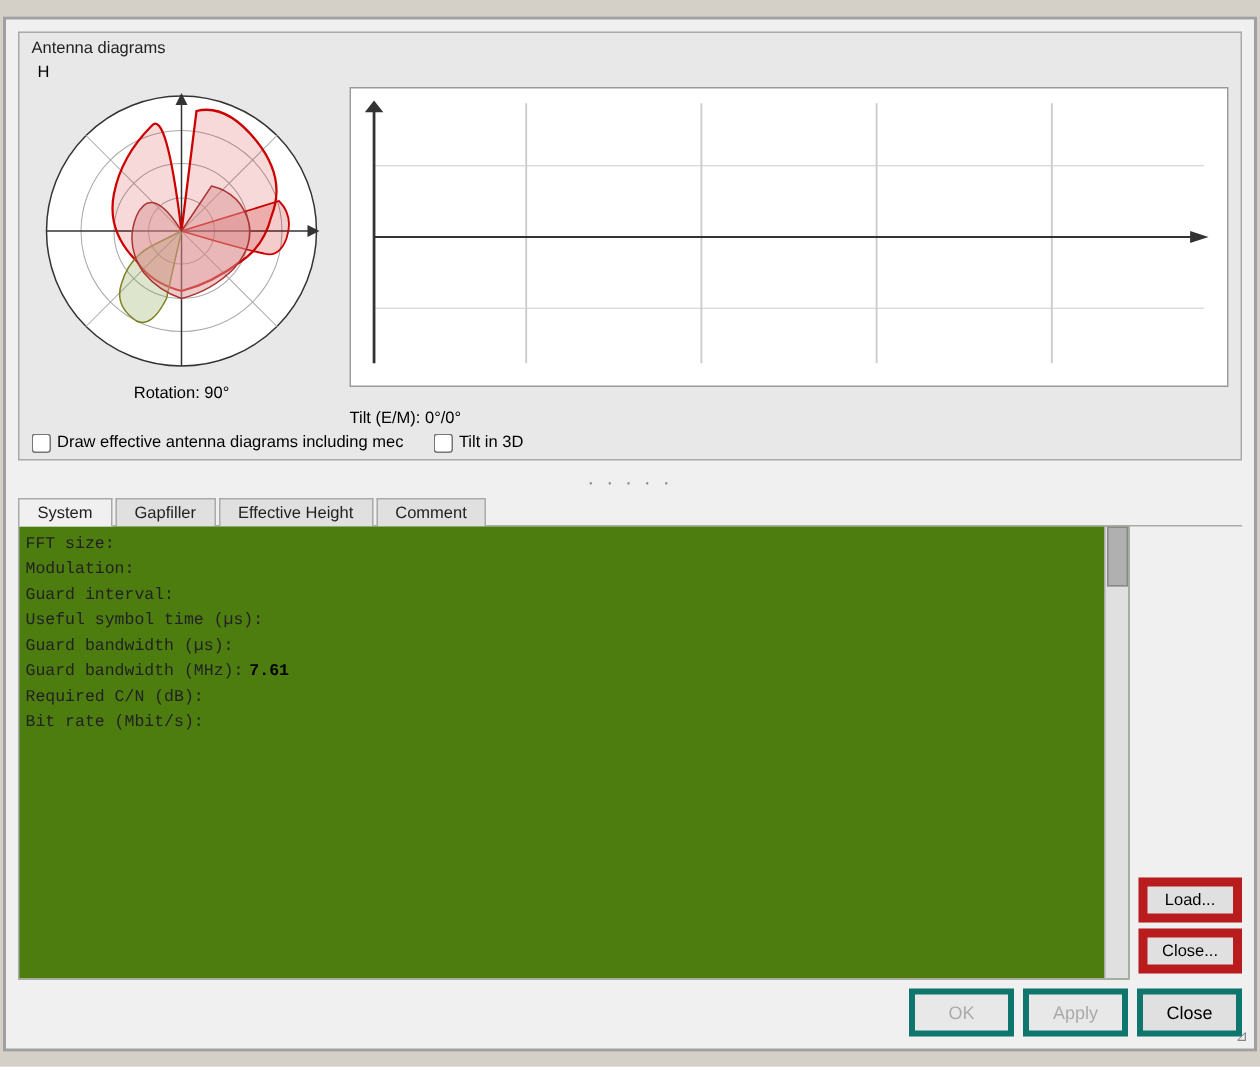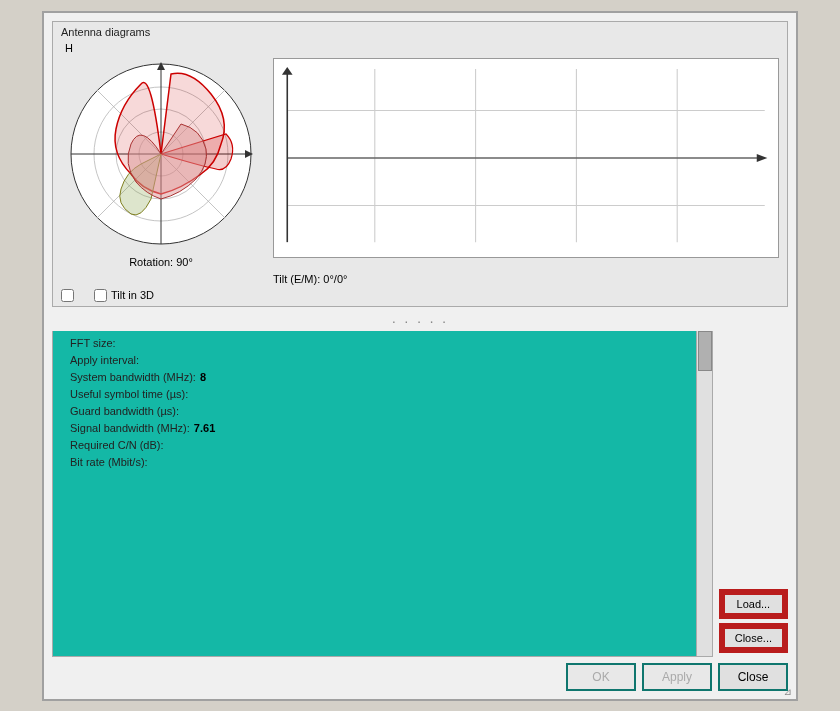--- a/index.html
+++ b/index.html
@@ -10,21 +10,21 @@
       width: 840px;
       height: 711px;
       overflow: hidden;
       display: flex;
       align-items: center;
       justify-content: center;
     }
     .dialog {
       background: #f0f0f0;
       border: 2px solid #a0a0a0;
-      width: 756px;
+      width: 836px;
       height: 690px;
       display: flex;
       flex-direction: column;
       padding: 8px;
       position: relative;
     }
     .antenna-diagrams-section {
       background: #e8e8e8;
       border: 1px solid #aaa;
       padding: 4px 8px 4px 8px;
@@ -128,26 +128,27 @@
       top: 1px;
     }
     .tab.active {
       background: #f0f0f0;
       font-weight: normal;
       z-index: 1;
     }
     .tab-content {
       border: 1px solid #aaa;
       border-top: none;
-      background: #14b8a6;
+      background: #4d7c0f;
       flex: 1;
       overflow-y: auto;
-      padding: 4px 17px;
-      font-size: 11px;
-      position: relative;
+      padding: 4px 4px;
+      font-size: 11px;
+      position: relative;
+      font-family: Liberation Mono, monospace;
     }
     .scrollbar-area {
       position: absolute;
       right: 0;
       top: 0;
       bottom: 0;
       width: 16px;
       background: #e0e0e0;
       border-left: 1px solid #aaa;
     }
@@ -203,21 +204,21 @@
       display: flex;
       flex-direction: row;
       justify-content: flex-end;
       align-items: center;
       margin-top: 6px;
       gap: 6px;
       flex-shrink: 0;
     }
     .bottom-btn {
       background: #e0e0e0;
-      border: 2px solid #0f766e;
+      border: 4px solid #0f766e;
       padding: 5px 6px;
       font-size: 12px;
       cursor: pointer;
       min-width: 70px;
     }
     .bottom-btn:disabled {
       color: #aaa;
       background: #e8e8e8;
       cursor: default;
     }
@@ -299,53 +300,59 @@
             <polygon points="10,8 6,16 14,16" fill="#333"></polygon>
           </svg>
         </div>
         <div class="tilt-label">Tilt (E/M): 0°/0°</div>
       </div>
     </div>
 
     <div class="diagrams-footer">
       <div class="checkbox-row">
         <input type="checkbox" style="">
+        <span>Draw effective antenna diagrams including mec</span>
       </div>
       <div class="checkbox-row">
         <input type="checkbox" style="">
         <span>Tilt in 3D</span>
       </div>
     </div>
   </div>
 
   <div class="drag-handle">· · · · ·</div>
 
   <div class="tabs-section">
+    <div class="tab-bar">
+      <div class="tab active">System</div>
+      <div class="tab">Gapfiller</div>
+      <div class="tab">Effective Height</div>
+      <div class="tab">Comment</div>
+    </div>
     <div class="content-with-side">
       <div class="tab-content">
         <div class="system-info">
 
         <div class="info-line">
               <span class="info-key">FFT size:</span>
             </div>
             <div class="info-line">
-              <span class="info-key">Apply interval:</span>
-            </div>
-            <div class="info-line">
-              <span class="info-key">System bandwidth (MHz):</span>
-              <span class="info-val">8</span>
+              <span class="info-key">Modulation:</span>
+            </div>
+            <div class="info-line">
+              <span class="info-key">Guard interval:</span>
             </div>
             <div class="info-line">
               <span class="info-key">Useful symbol time (µs):</span>
             </div>
             <div class="info-line">
               <span class="info-key">Guard bandwidth (µs):</span>
             </div>
             <div class="info-line">
-              <span class="info-key">Signal bandwidth (MHz):</span>
+              <span class="info-key">Guard bandwidth (MHz):</span>
               <span class="info-val">7.61</span>
             </div>
             <div class="info-line">
               <span class="info-key">Required C/N (dB):</span>
             </div>
             <div class="info-line">
               <span class="info-key">Bit rate (Mbit/s):</span>
             </div>
           </div>
         <div class="scrollbar-area">

